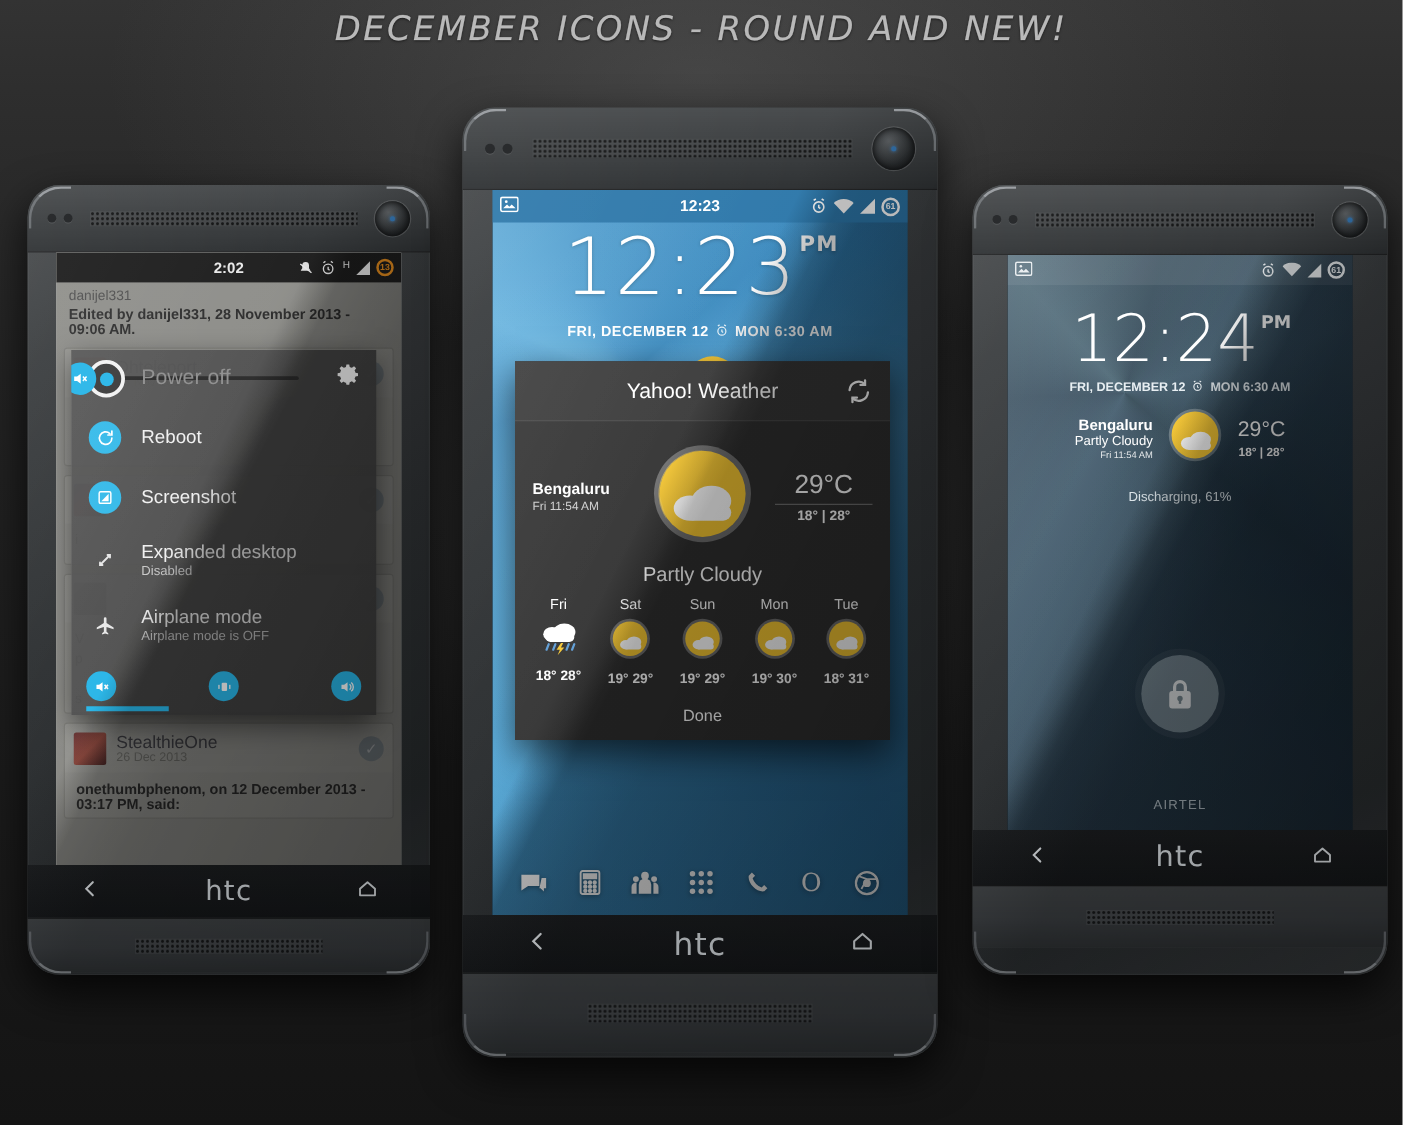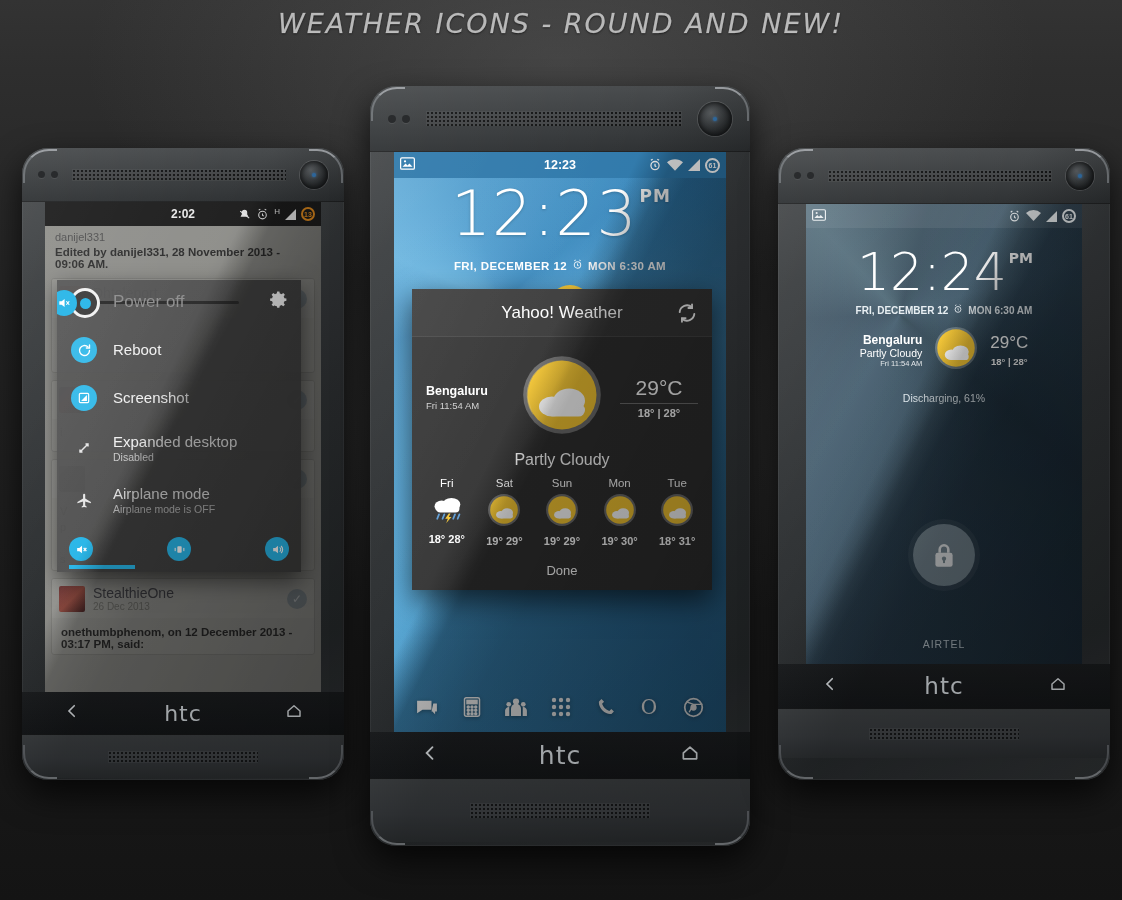--- a/index.html
+++ b/index.html
@@ -220,21 +220,21 @@
   .r-batt{position:absolute;left:0;right:0;top:188px;text-align:center;color:#dde6eb;font-size:10.5px;}
   .r-lock{position:absolute;left:50%;top:320px;transform:translateX(-50%);
     width:62px;height:62px;border-radius:50%;background:rgba(190,205,214,.55);
     display:flex;align-items:center;justify-content:center;box-shadow:0 0 0 5px rgba(255,255,255,.06);}
   .r-carrier{position:absolute;left:0;right:0;bottom:14px;text-align:center;color:#c9d6de;
     font-size:10.5px;letter-spacing:1px;}
 </style>
 </head>
 <body>
 
-<div class="poster-title">WEATHER ICONS - ROUND AND NEW!</div>
+<div class="poster-title">DECEMBER ICONS - ROUND AND NEW!</div>
 
 <div class="phone" id="phone-left">
   <div class="top-bezel">
     <div class="sensors">
       <span class="sensor"></span>
       <span class="sensor"></span>
     </div>
     <div class="grille"></div>
     <div class="cam">
         <span class="cam-dot"></span>

